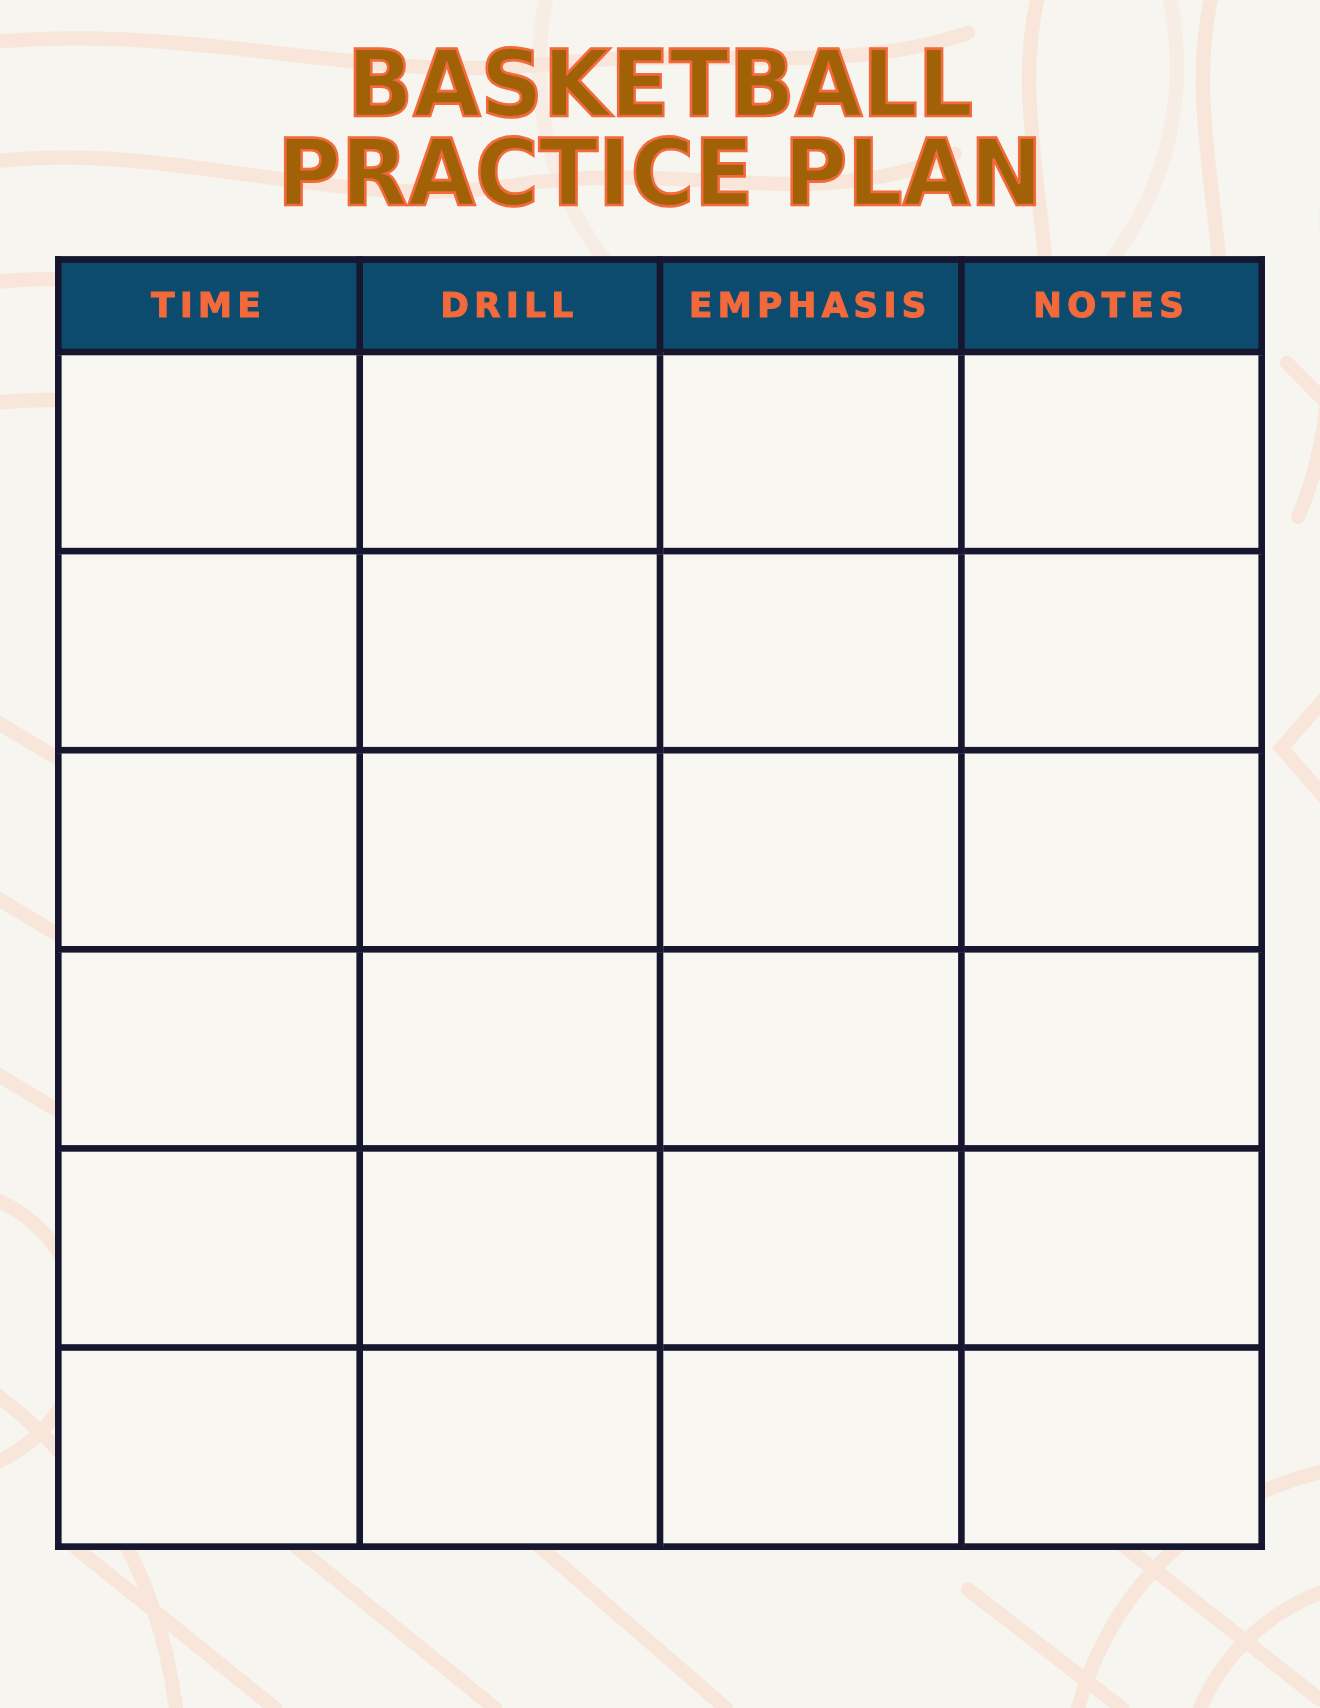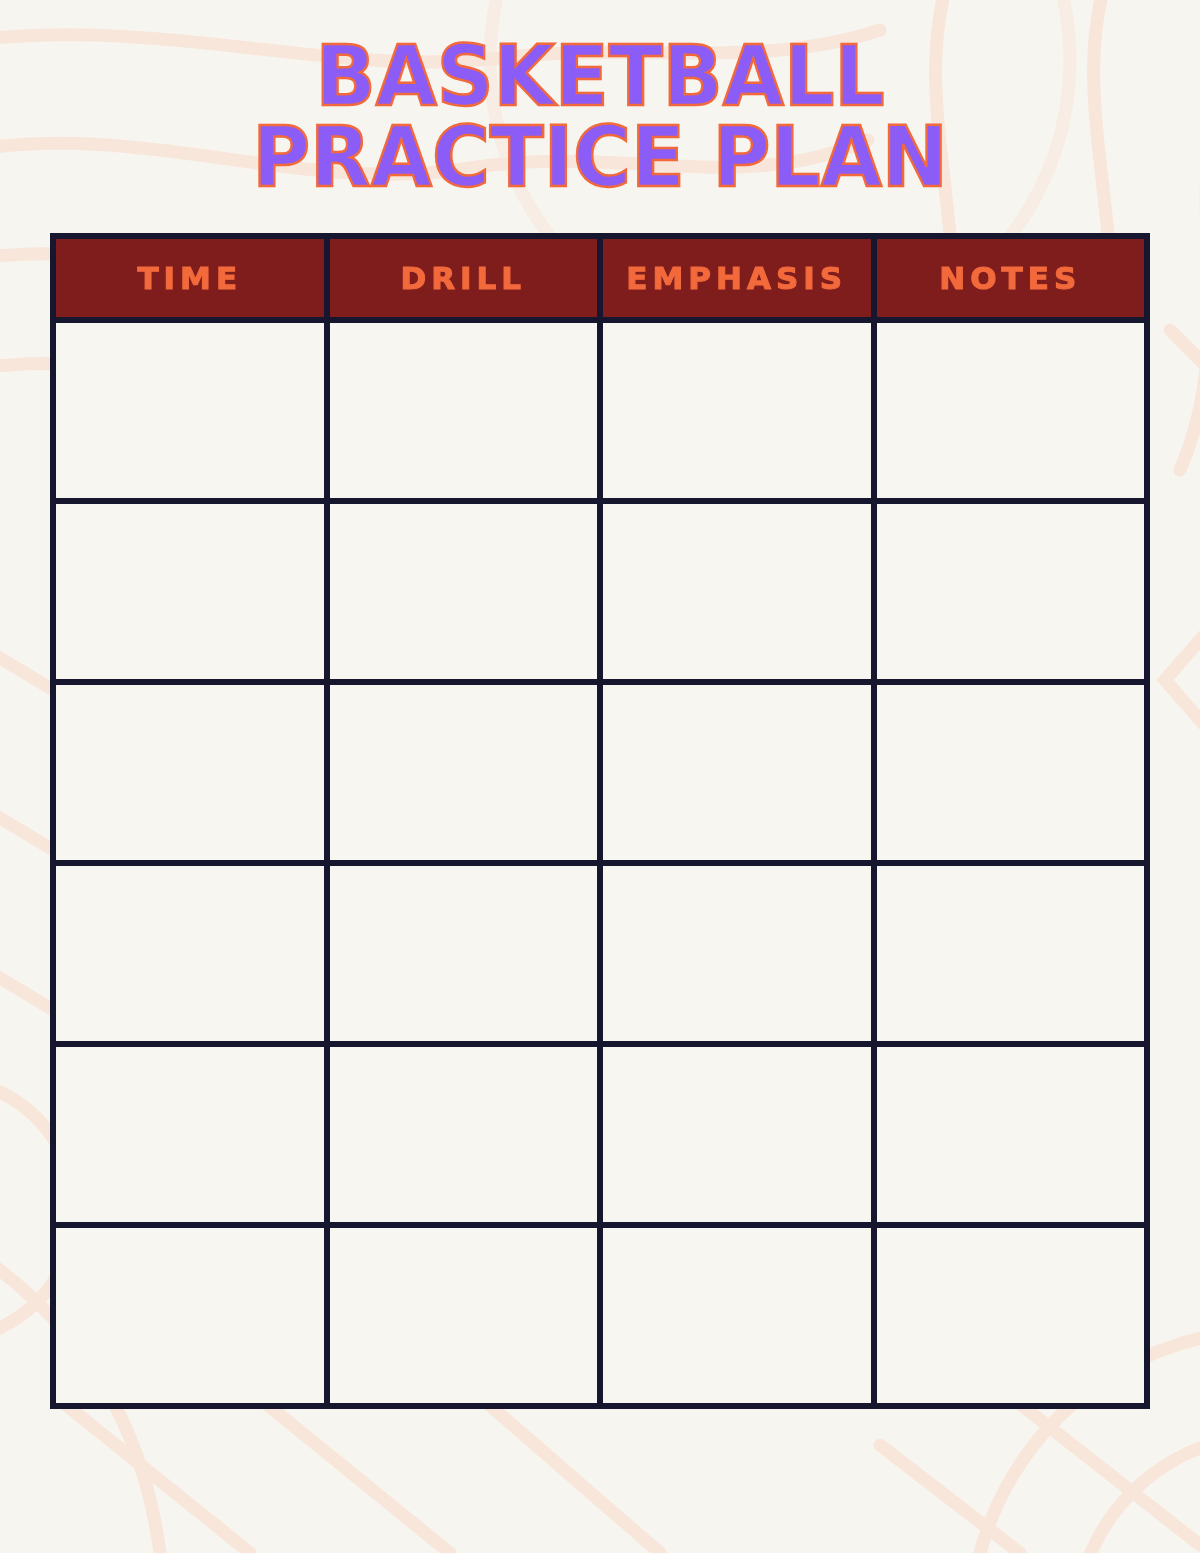--- a/index.html
+++ b/index.html
@@ -15,21 +15,21 @@
     width: 1200px; height: 1553px;
     pointer-events: none;
   }
 
   .content { position: relative; z-index: 1; }
 
   
   .title {
     margin-top: 36px;
     text-align: center;
-    color: #8b5cf6;
+    color: #a16207;
     font-weight: bold;
     font-size: 84px;
     line-height: 0.96;
     letter-spacing: 0px;
     text-transform: uppercase;
     -webkit-text-stroke: 2.5px #f2693b;
   }
   .title .line { display: block; transform: scaleX(0.94); transform-origin: center; }
 
   
@@ -57,21 +57,21 @@
     padding: 0 10px;
     color: #17162f;
   }
 
   
   .plan-table {
     width: 1100px;
     margin: 36px auto 0 auto;
     border-collapse: collapse;
     table-layout: fixed;
-    background: #7f1d1d;
+    background: #0c4a6e;
   }
   .plan-table th, .plan-table td {
     border: 6px solid #17162f;
   }
   .plan-table thead tr { height: 84px; }
   .plan-table tbody tr { height: 181px; }
   .plan-table th {
     color: #f2693b;
     font-size: 31px;
     font-weight: bold;

